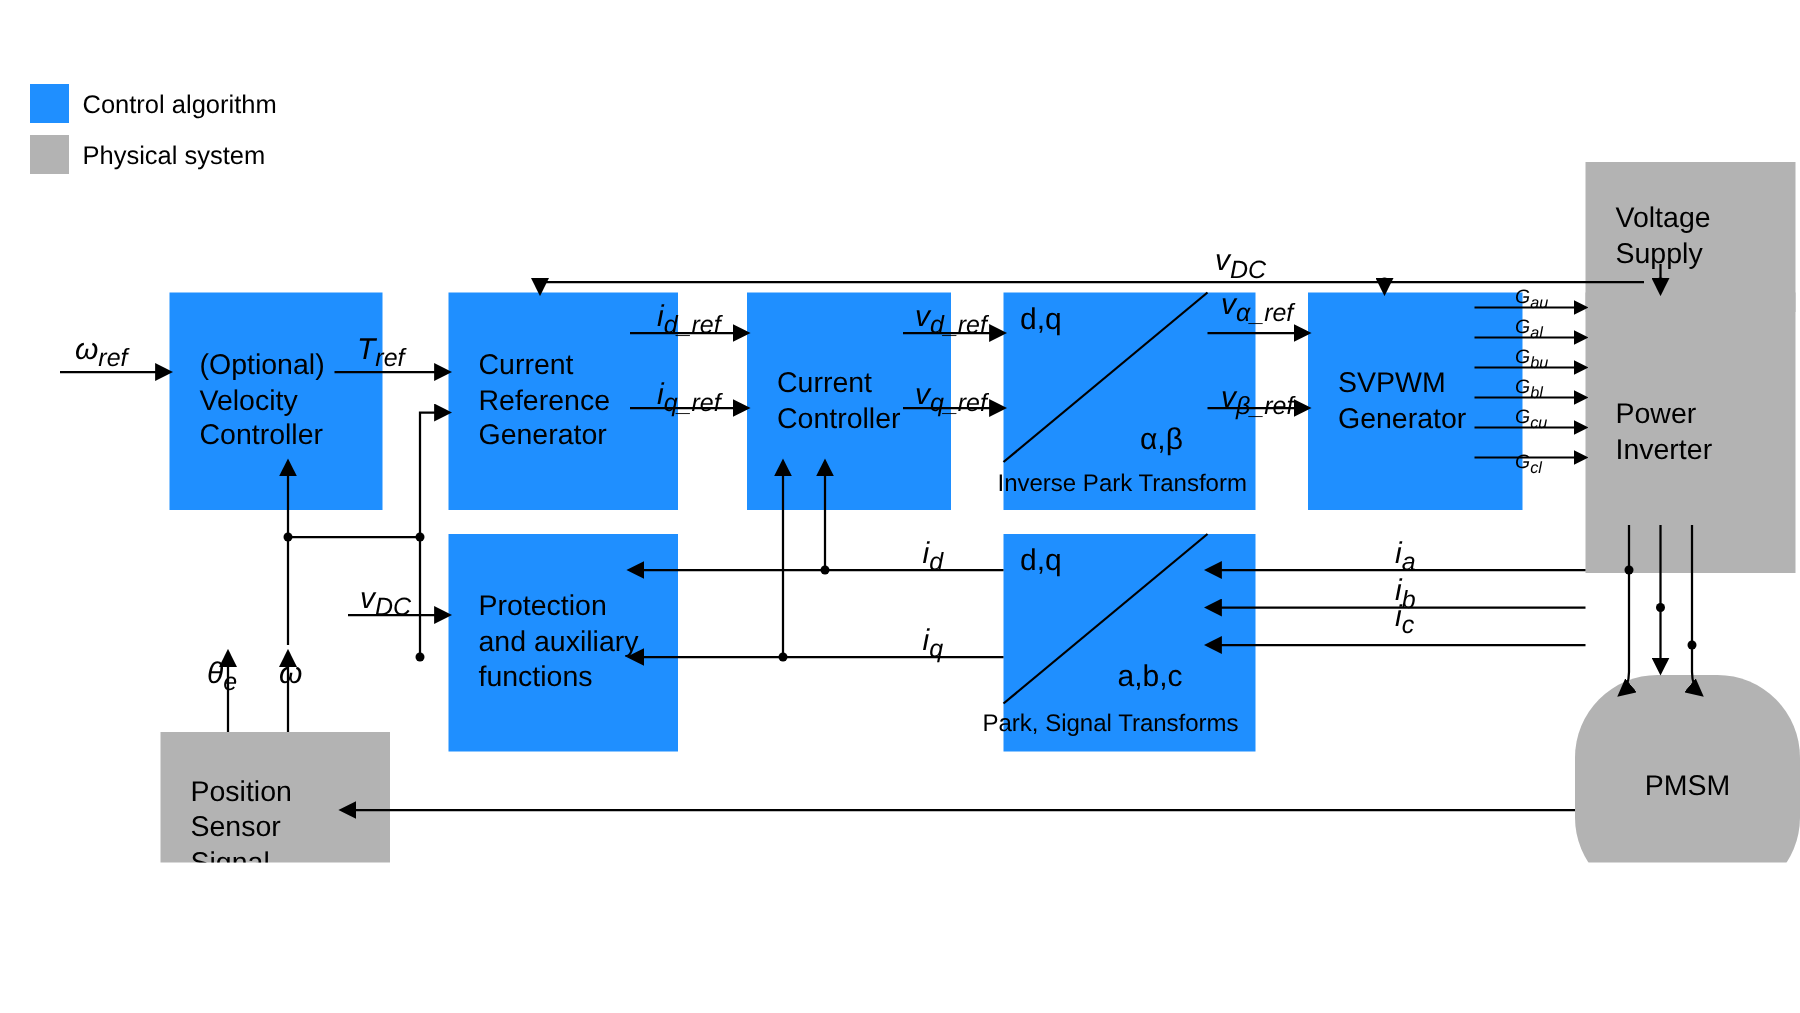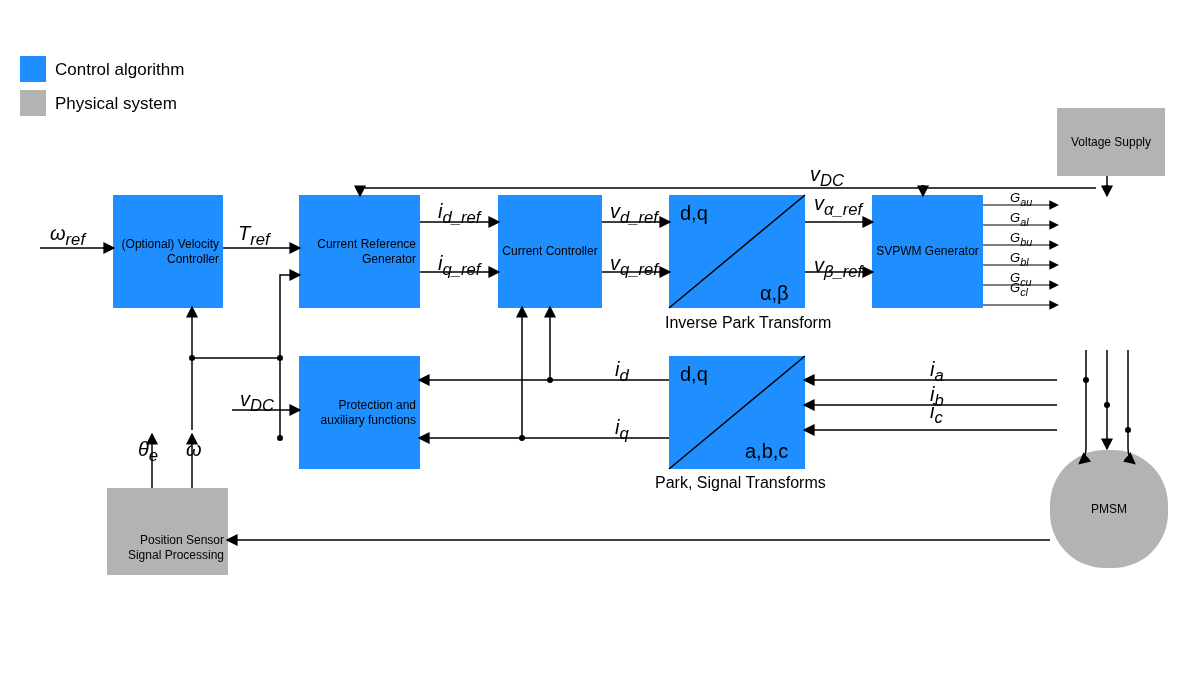--- a/index.html
+++ b/index.html
@@ -1,17 +1,17 @@
 <!DOCTYPE html>
 <html><head>
 <meta charset="utf-8">
 <style>
 body{margin:0;font-family:Arial,Helvetica,sans-serif;background:#fff;color:#000}
 .cv{position:relative;width:1200px;height:575px}
-.box{position:absolute;display:flex;align-items:center;justify-content:center;text-align:right;padding:4px;font-size:12px;line-height:1.25}
+.box{position:absolute;display:flex;align-items:center;justify-content:center;text-align:left;padding:20px;font-size:19px;line-height:1.25}
 .blue{background:#1f8fff;color:#000}
 .grey{background:#b3b3b3;color:#000}
 .sw{position:absolute;width:26px;height:26px}
 .sw.blue{background:#1f8fff}
 .sw.grey{background:#b3b3b3}
 .leg{position:absolute;font-size:17px}
 .lbl{position:absolute;font-size:20px;font-style:italic}
 .lblsm{position:absolute;font-size:16px}
 svg{position:absolute;top:0;left:0}
 </style>
@@ -38,20 +38,21 @@
 
 <div class="box blue" style="left:299px;top:356px;width:113px;height:105px">Protection and auxiliary functions</div>
 
 <div class="box blue" style="left:669px;top:356px;width:128px;height:105px"></div>
 <div class="lbl" style="left:680px;top:363px;font-style:normal">d,q</div>
 <div class="lbl" style="left:745px;top:440px;font-style:normal">a,b,c</div>
 <div class="lblsm" style="left:655px;top:474px">Park, Signal Transforms</div>
 
 <div class="box grey" style="left:107px;top:488px;width:113px;height:112px">Position Sensor Signal Processing</div>
 <div class="box grey" style="left:1057px;top:108px;width:100px;height:60px">Voltage Supply</div>
+<div class="box grey" style="left:1057px;top:195px;width:100px;height:147px">Power Inverter</div>
 <div class="box grey" style="left:1050px;top:450px;width:110px;height:110px;border-radius:55px">PMSM</div>
 
 <svg width="1200" height="675">
 <defs>
 <marker id="ah" viewBox="0 0 10 10" refX="8" refY="5" markerWidth="8" markerHeight="8" orient="auto-start-reverse">
   <path d="M0,0 L10,5 L0,10 z" fill="#000"></path>
 </marker>
 </defs>
 
 <line x1="669" y1="308" x2="805" y2="195" stroke="#000" stroke-width="1.5"></line>
@@ -128,21 +129,21 @@
 <div class="lbl" style="left:438px;top:252px">i<sub>q_ref</sub></div>
 <div class="lbl" style="left:610px;top:200px">v<sub>d_ref</sub></div>
 <div class="lbl" style="left:610px;top:252px">v<sub>q_ref</sub></div>
 <div class="lbl" style="left:814px;top:192px">v<sub>α_ref</sub></div>
 <div class="lbl" style="left:814px;top:254px">v<sub>β_ref</sub></div>
 <div class="lbl" style="left:1010px;top:190px;font-size:13px">G<sub>au</sub></div>
 <div class="lbl" style="left:1010px;top:210px;font-size:13px">G<sub>al</sub></div>
 <div class="lbl" style="left:1010px;top:230px;font-size:13px">G<sub>bu</sub></div>
 <div class="lbl" style="left:1010px;top:250px;font-size:13px">G<sub>bl</sub></div>
 <div class="lbl" style="left:1010px;top:270px;font-size:13px">G<sub>cu</sub></div>
-<div class="lbl" style="left:1010px;top:280px;font-size:13px">G<sub>cl</sub></div>
+<div class="lbl" style="left:1010px;top:300px;font-size:13px">G<sub>cl</sub></div>
 <div class="lbl" style="left:810px;top:163px">v<sub>DC</sub></div>
 <div class="lbl" style="left:615px;top:358px">i<sub>d</sub></div>
 <div class="lbl" style="left:615px;top:416px">i<sub>q</sub></div>
 <div class="lbl" style="left:930px;top:358px">i<sub>a</sub></div>
 <div class="lbl" style="left:930px;top:383px">i<sub>b</sub></div>
 <div class="lbl" style="left:930px;top:400px">i<sub>c</sub></div>
 <div class="lbl" style="left:240px;top:388px">v<sub>DC</sub></div>
 <div class="lbl" style="left:138px;top:438px">θ<sub>e</sub></div>
 <div class="lbl" style="left:186px;top:438px">ω</div>
 

